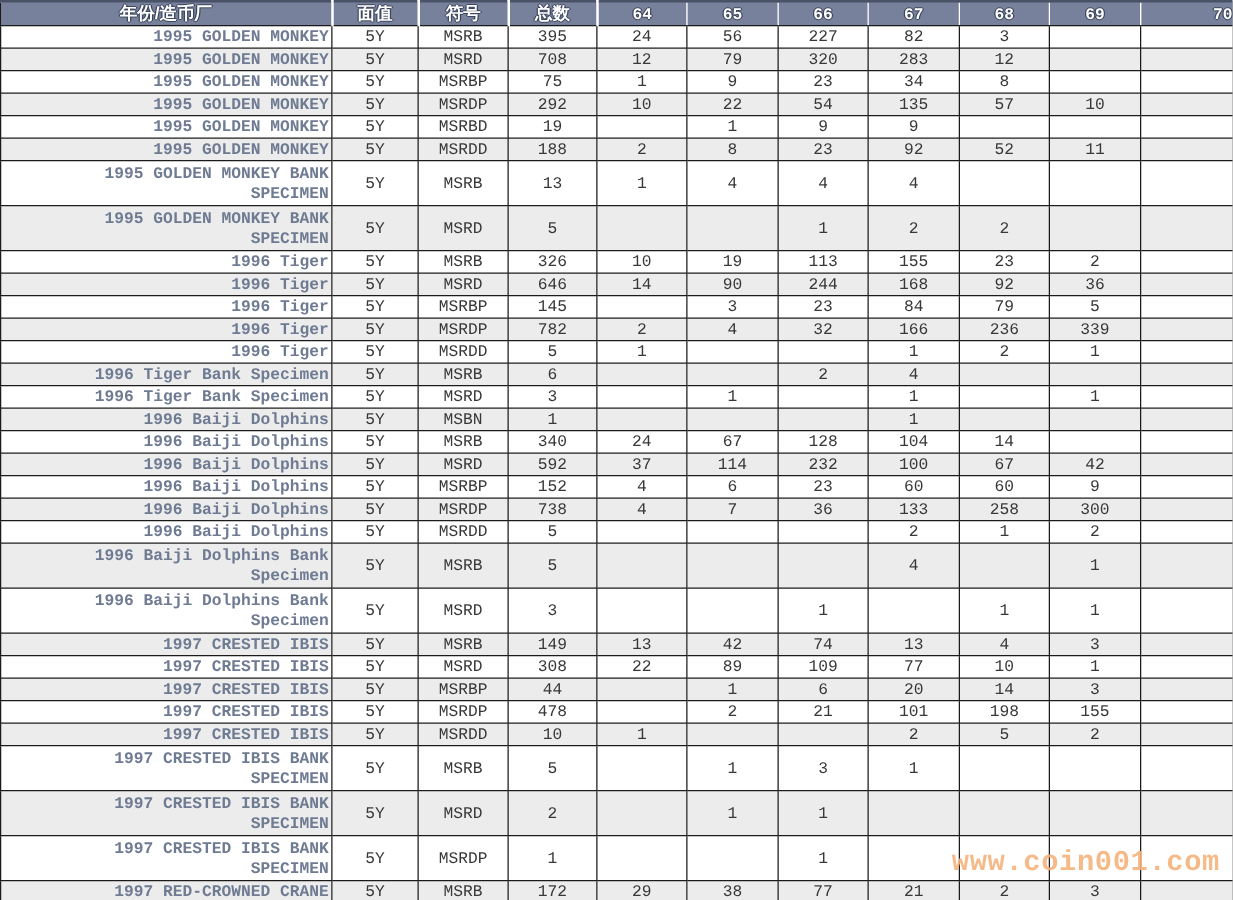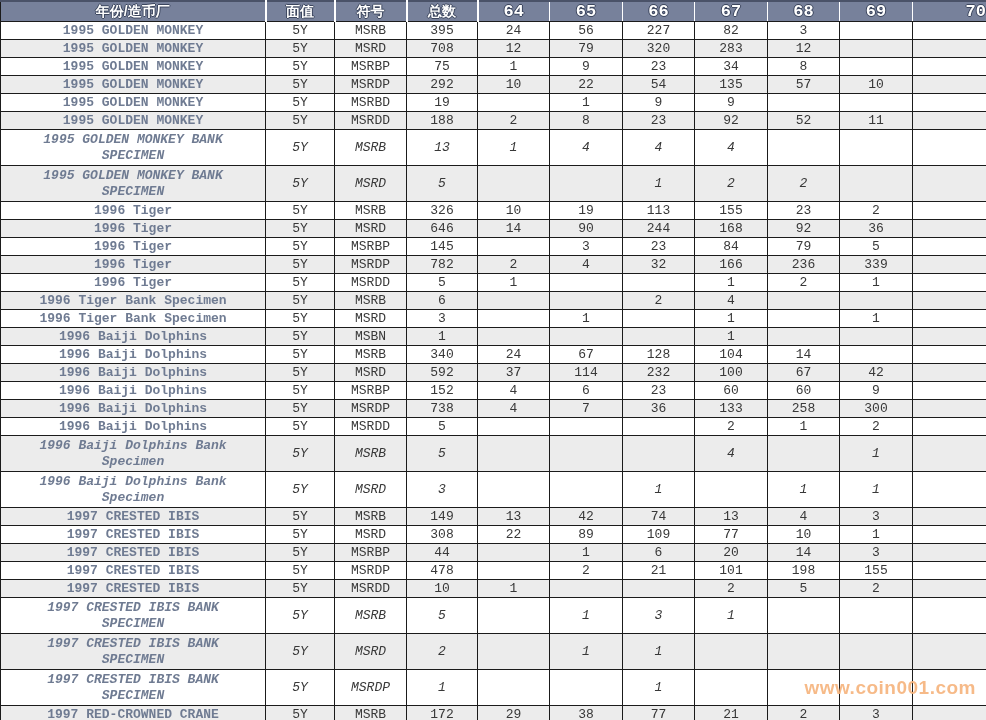--- a/index.html
+++ b/index.html
@@ -24,46 +24,46 @@
     font-size:14px;
     height:17px;
     padding:0;
     text-align:center;
     font-family:"Liberation Sans","DejaVu Sans",sans-serif;
     text-shadow:-1px 0 var(--header-outline),0 1px var(--header-outline),
                  1px 0 var(--header-outline),0 -1px var(--header-outline);
     border-right:2px solid #fff;
     border-bottom:1px solid var(--grid);
   }
-  th.num{font-size:17px;border-right:1px solid #fff;
+  th.num{font-size:13px;border-right:1px solid #fff;
          font-family:"Liberation Mono","DejaVu Sans Mono",monospace;margin-left:14px;}
   th:last-child{border-right:none;text-align:right;}
   td{
     border:1px solid var(--grid);
     height:17px;
     padding:0 2px;
     text-align:center;
     font-size:13px;
     color:var(--data-color);
     white-space:nowrap;
     overflow:hidden;
   }
   tr{height:18px;}
-  tr.tall{height:36px;font-style:italic;}
+  tr.tall{height:36px;}
   tr.alt td{background:var(--row-alt);}
   tr:not(.alt) td{background:#ffffff;}
   td.name{color:var(--name-color);font-weight:bold;line-height:16px;}
-  td.name div{text-align:center;}
+  td.name div{text-align:right;}
   .watermark{
     position:absolute;
     top:677px;
     right:10px;
-    font-family:Liberation Sans, sans-serif;
+    font-family:Liberation Mono, monospace;
     font-weight:bold;
-    font-size:19px;
+    font-size:23px;
     letter-spacing:0.5px;
     color:var(--wm-color);
     opacity:0.9;
     z-index:5;
     pointer-events:none;
   }
 </style>
 </head>
 <body>
 

